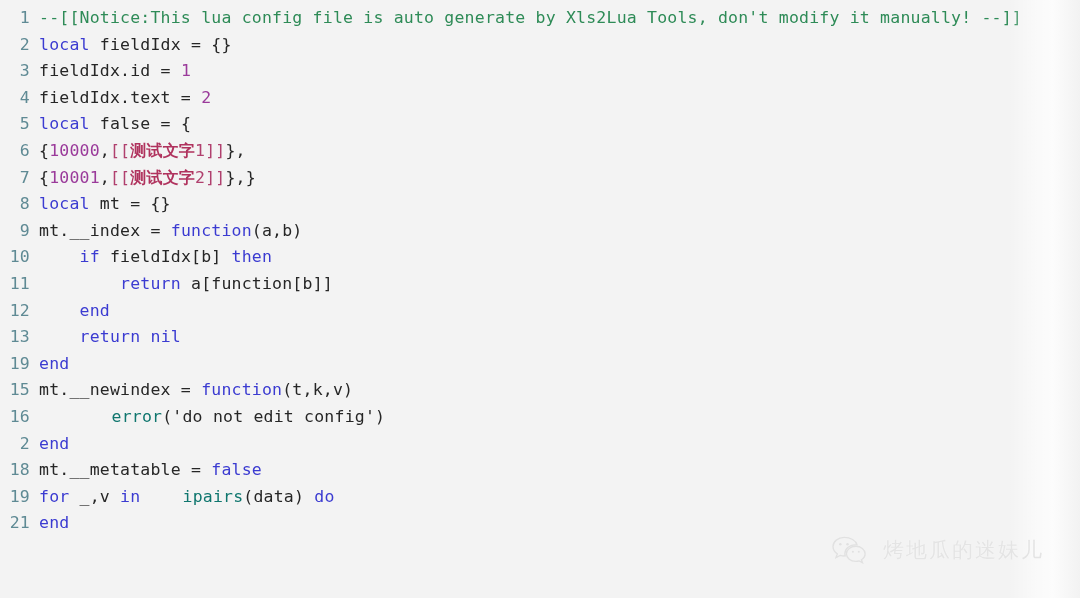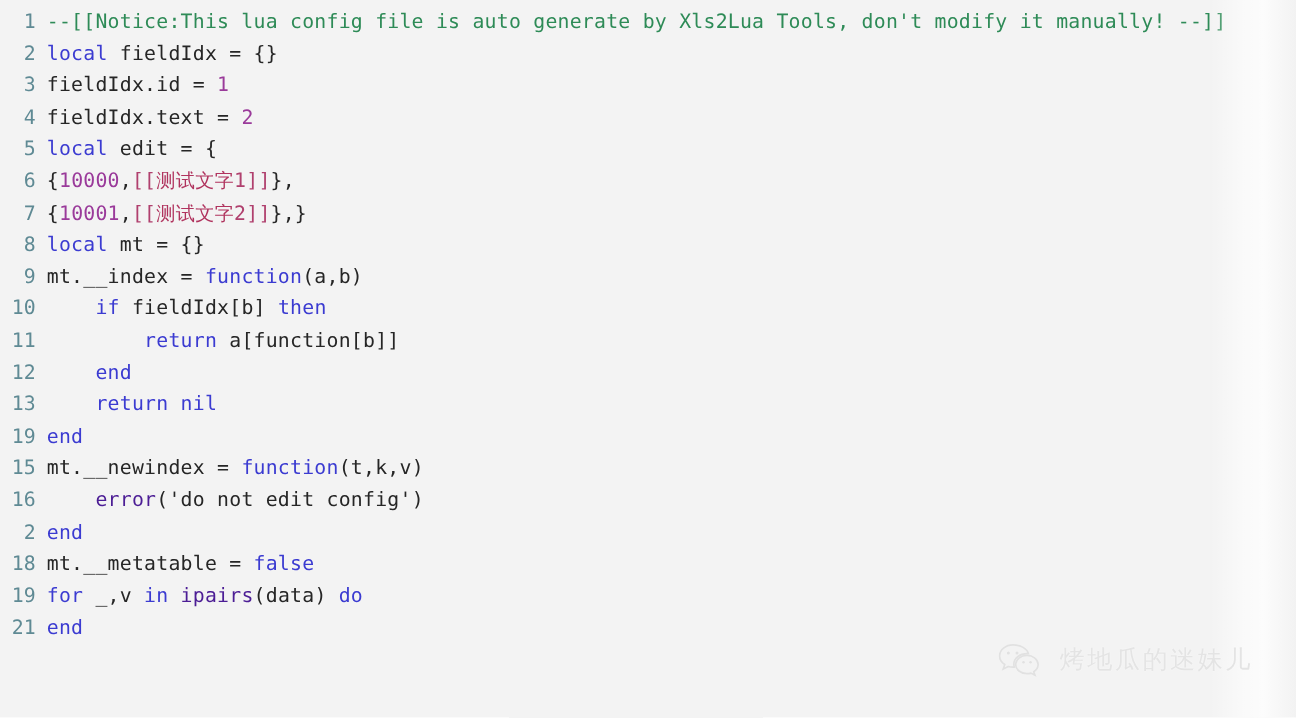--- a/index.html
+++ b/index.html
@@ -65,24 +65,24 @@
 
   .lc {
     flex: 1 1 auto;
     white-space: pre;
     color: #262626;
   }
 
   
   .t-com  { color: #2e8b57; }          
   .t-kw   { color: #3b3bd1; }          
-  .t-fn   { color: #4c1d95; }          
+  .t-fn   { color: #0f766e; margin-left: 32px; }          
   .t-num  { color: #9a3a9a; }          
   .t-str  { color: #b0406e; }          
-  .t-cjk  { color: #b0335e; font-family: "DejaVu Sans", "Liberation Sans", sans-serif; font-weight: normal; font-size: 16px; }
+  .t-cjk  { color: #b0335e; font-family: "DejaVu Sans", "Liberation Sans", sans-serif; font-weight: bold; font-size: 16px; }
   .t-plain{ color: #262626; }
 
   
   #watermark {
     position: absolute;
     right: 36px;
     bottom: 34px;
     display: flex;
     align-items: center;
     gap: 17px;
@@ -102,21 +102,21 @@
 </head>
 <body>
 
 <div id="screenshot">
 
   <div id="code-area">
       <div class="code-line"><span class="ln">1</span><span class="lc"><span class="t-com">--[[Notice:This lua config file is auto generate by Xls2Lua Tools, don't modify it manually! --]]</span></span></div>
       <div class="code-line"><span class="ln">2</span><span class="lc"><span class="t-kw">local</span><span class="t-plain"> fieldIdx = {}</span></span></div>
       <div class="code-line"><span class="ln">3</span><span class="lc"><span class="t-plain">fieldIdx.id = </span><span class="t-num">1</span></span></div>
       <div class="code-line"><span class="ln">4</span><span class="lc"><span class="t-plain">fieldIdx.text = </span><span class="t-num">2</span></span></div>
-      <div class="code-line"><span class="ln">5</span><span class="lc"><span class="t-kw">local</span><span class="t-plain"> edit = {</span></span></div>
+      <div class="code-line"><span class="ln">5</span><span class="lc"><span class="t-kw">local</span><span class="t-plain"> false = {</span></span></div>
       <div class="code-line"><span class="ln">6</span><span class="lc"><span class="t-plain">{</span><span class="t-num">10000</span><span class="t-plain">,</span><span class="t-str">[[</span><span class="t-cjk">测试文字</span><span class="t-str">1]]</span><span class="t-plain">},</span></span></div>
       <div class="code-line"><span class="ln">7</span><span class="lc"><span class="t-plain">{</span><span class="t-num">10001</span><span class="t-plain">,</span><span class="t-str">[[</span><span class="t-cjk">测试文字</span><span class="t-str">2]]</span><span class="t-plain">},}</span></span></div>
       <div class="code-line"><span class="ln">8</span><span class="lc"><span class="t-kw">local</span><span class="t-plain"> mt = {}</span></span></div>
       <div class="code-line"><span class="ln">9</span><span class="lc"><span class="t-plain">mt.__index = </span><span class="t-kw">function</span><span class="t-plain">(a,b)</span></span></div>
       <div class="code-line"><span class="ln">10</span><span class="lc"><span class="t-plain">    </span><span class="t-kw">if</span><span class="t-plain"> fieldIdx[b] </span><span class="t-kw">then</span></span></div>
       <div class="code-line"><span class="ln">11</span><span class="lc"><span class="t-plain">        </span><span class="t-kw">return</span><span class="t-plain"> a[function[b]]</span></span></div>
       <div class="code-line"><span class="ln">12</span><span class="lc"><span class="t-plain">    </span><span class="t-kw">end</span></span></div>
       <div class="code-line"><span class="ln">13</span><span class="lc"><span class="t-plain">    </span><span class="t-kw">return</span><span class="t-plain"> </span><span class="t-kw">nil</span></span></div>
       <div class="code-line"><span class="ln">19</span><span class="lc"><span class="t-kw">end</span></span></div>
       <div class="code-line"><span class="ln">15</span><span class="lc"><span class="t-plain">mt.__newindex = </span><span class="t-kw">function</span><span class="t-plain">(t,k,v)</span></span></div>

